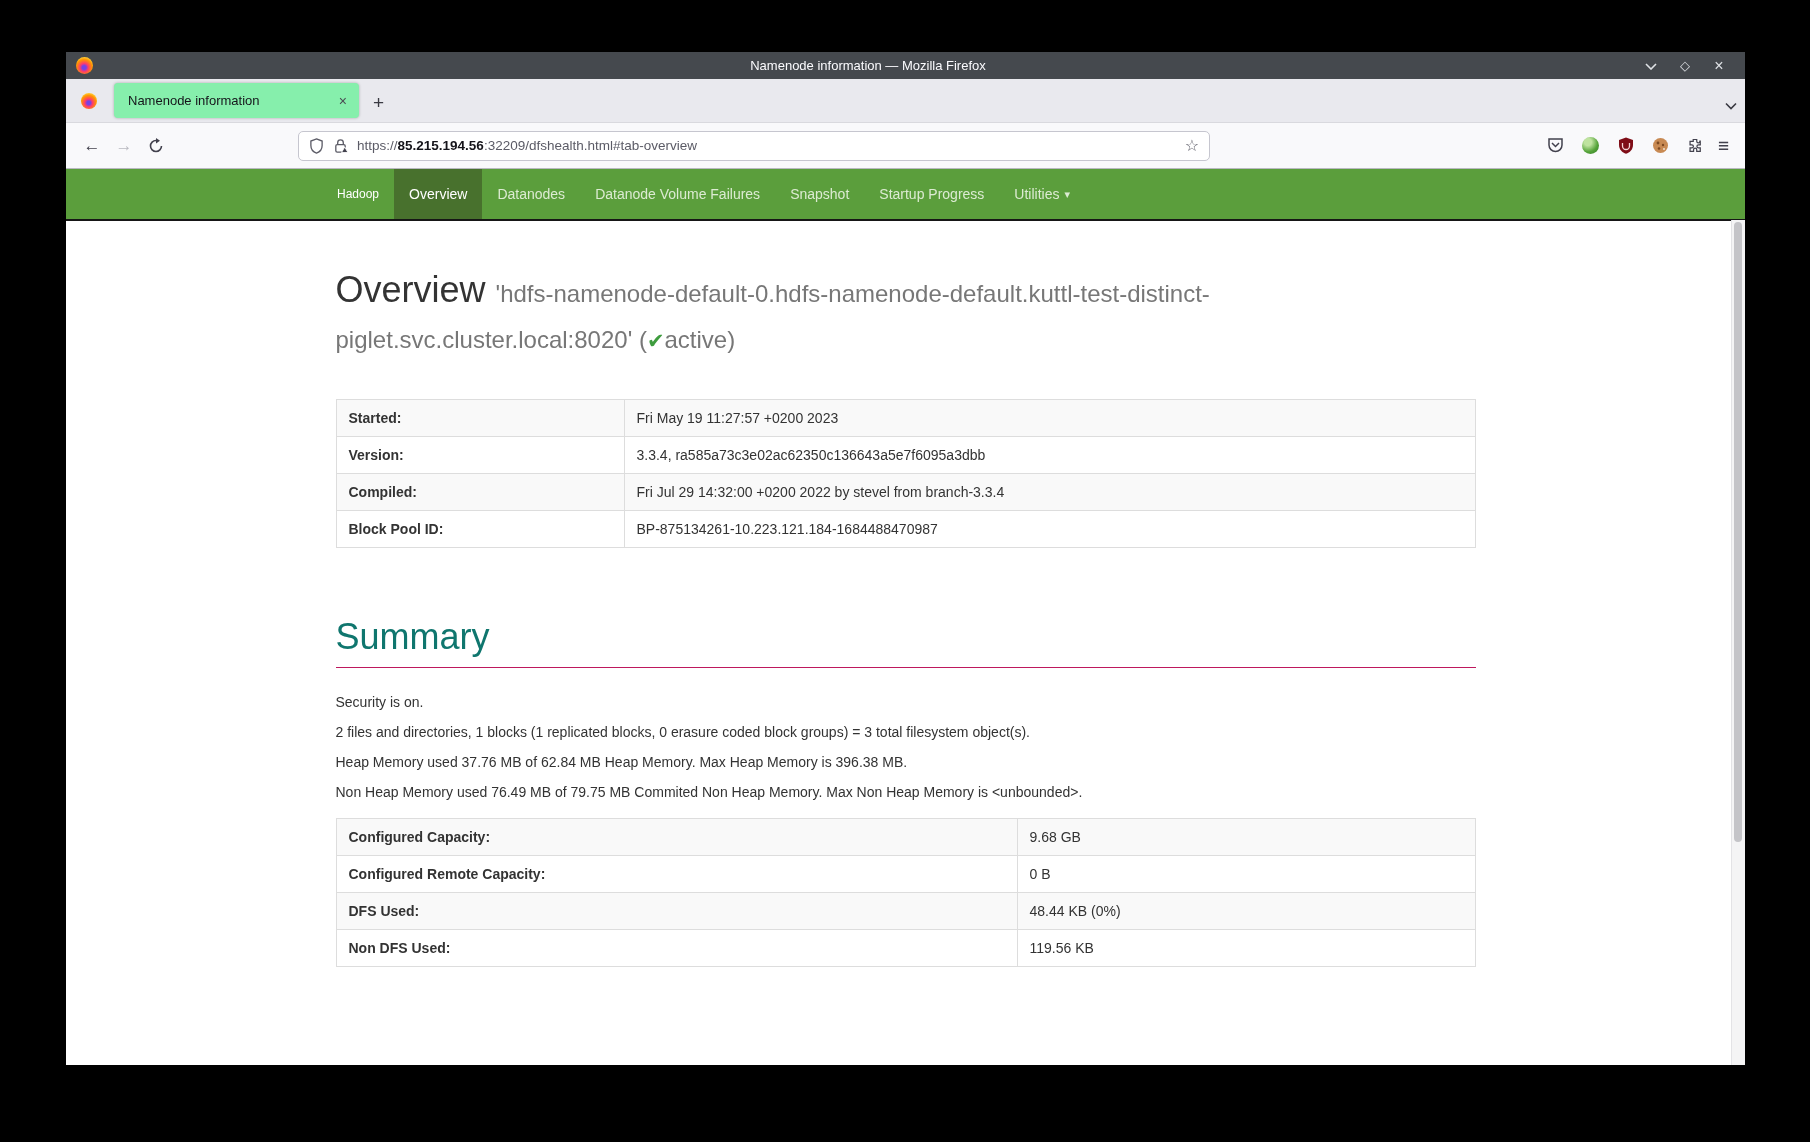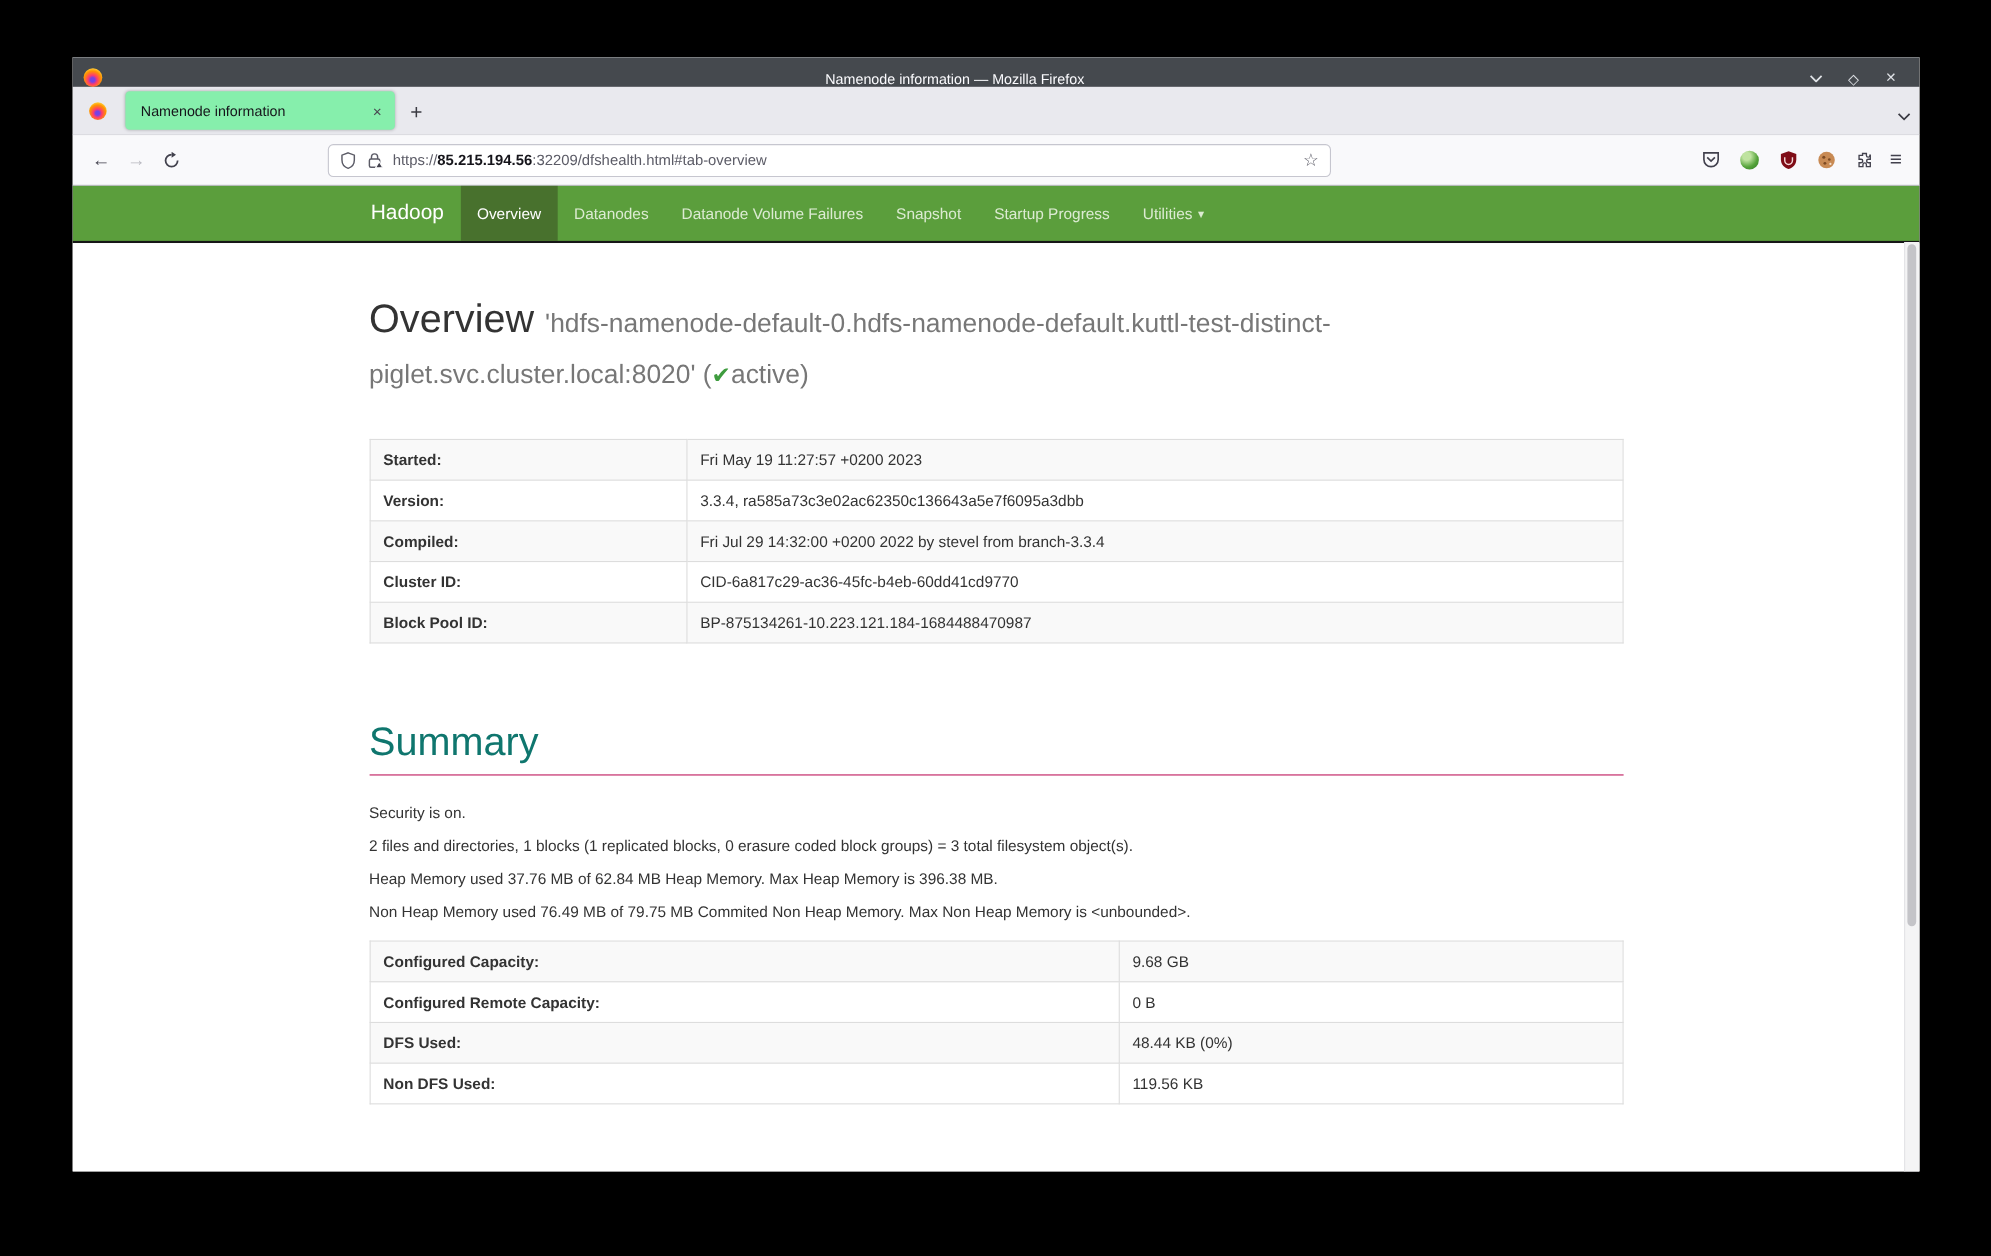--- a/index.html
+++ b/index.html
@@ -5,21 +5,21 @@
   html,body{margin:0;padding:0;}
   body{
     width:1810px;height:1142px;background:#000;position:relative;overflow:hidden;
     font-family:"Liberation Sans", sans-serif;
   }
   .window{
     position:absolute;left:66px;top:52px;width:1679px;height:1013px;
     background:#fff;overflow:hidden;display:flex;flex-direction:column;
   }
   
-  .titlebar{height:27px;background:#45494e;display:flex;align-items:flex-end;
+  .titlebar{height:27px;background:#45494e;display:flex;align-items:center;
     color:#fbfbfe;font-size:13px;flex:0 0 auto;padding:0 10px;}
   .ff-logo{width:17px;height:17px;border-radius:50%;
     background:radial-gradient(circle at 48% 62%, #7542e5 0 14%, #ff3b6b 30%, #ff9500 58%, #ffd23d 78%, #ff9500 100%);}
   .titlebar-title{flex:1;text-align:center;}
   .win-controls{display:flex;gap:18px;align-items:center;margin-right:8px;color:#dfe2e6;}
   .win-btn{display:flex;align-items:center;justify-content:center;width:16px;height:16px;font-size:13px;}
   .win-btn svg{display:block;}
   
   .tabstrip{height:43px;background:#e9e9ee;display:flex;align-items:flex-end;
     padding:0 8px;flex:0 0 auto;border-bottom:1px solid #d9d9de;}
@@ -47,21 +47,21 @@
   .url-host{color:#15141a;font-weight:bold;}
   .star{font-size:16px;color:#5b5b66;}
   .ext-icons{display:flex;align-items:center;gap:11px;margin:0 4px 0 8px;}
   .ext-btn{width:24px;height:24px;display:flex;align-items:center;justify-content:center;}
   .hamburger{font-size:19px;color:#42414d;margin:0 6px 0 6px;}
   .green-ball{width:17px;height:17px;border-radius:50%;
     background:radial-gradient(circle at 35% 30%, #bfe3a0 0 22%, #55a33a 60%, #2f7a22 100%);}
   
   .hd-navbar{height:50px;background:#5b9e3c;border-bottom:2px solid #161616;
     display:flex;align-items:stretch;padding-left:256px;flex:0 0 auto;}
-  .brand{font-size:19px;color:#fff;padding:0 15px;display:flex;align-items:center;text-decoration:none;}
+  .brand{font-size:12px;color:#fff;padding:0 15px;display:flex;align-items:center;text-decoration:none;}
   .nav-item{padding:0 15px;display:flex;align-items:center;font-size:14px;color:#dcebd2;text-decoration:none;gap:5px;}
   .nav-item.active{background:#48712d;color:#fff;}
   .caret{font-size:11px;}
   
   .page{flex:1;overflow:hidden;background:#fff;position:relative;color:#333;}
   .container{width:1140px;margin:0 auto;}
   .page-h1{margin:46px 0 0;font-size:36px;font-weight:500;color:#333;line-height:1.28;}
   .page-h1 small{font-size:24px;color:#777;font-weight:400;}
   .check{color:#3e9c3e;font-size:21px;}
   .tbl{width:100%;border-collapse:collapse;font-size:14px;color:#333;margin-top:40px;}
@@ -217,24 +217,20 @@
             </tr>
           <tr>
               <td class="lbl">Version:</td>
               <td>3.3.4, ra585a73c3e02ac62350c136643a5e7f6095a3dbb</td>
             </tr>
           <tr>
               <td class="lbl">Compiled:</td>
               <td>Fri Jul 29 14:32:00 +0200 2022 by stevel from branch-3.3.4</td>
             </tr>
           <tr>
-              <td class="lbl">Cluster ID:</td>
-              <td>CID-6a817c29-ac36-45fc-b4eb-60dd41cd9770</td>
-            </tr>
-          <tr>
               <td class="lbl">Block Pool ID:</td>
               <td>BP-875134261-10.223.121.184-1684488470987</td>
             </tr>
         </tbody>
       </table>
 
       <h1 class="summary-h1">Summary</h1>
 
       <p class="para first">Security is on.</p>
       <p class="para">2 files and directories, 1 blocks (1 replicated blocks, 0 erasure coded block groups) = 3 total filesystem object(s).</p>

